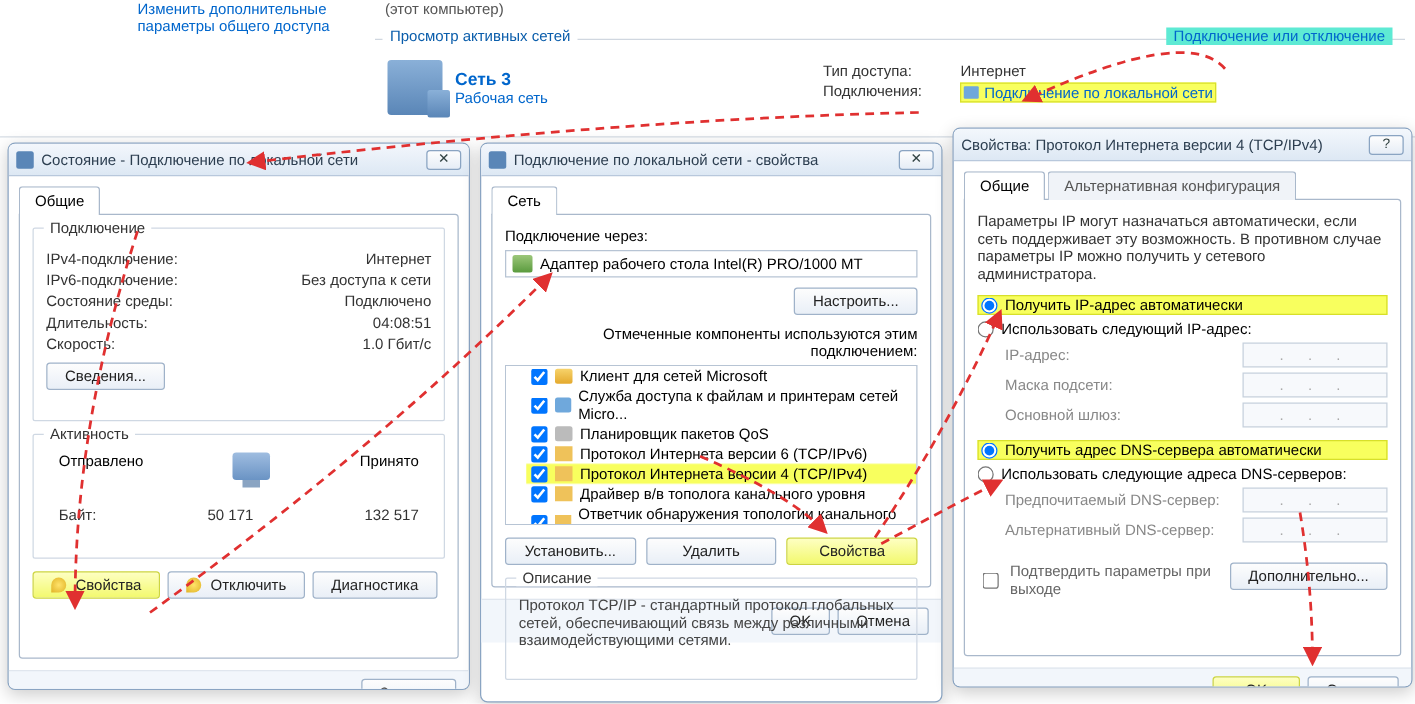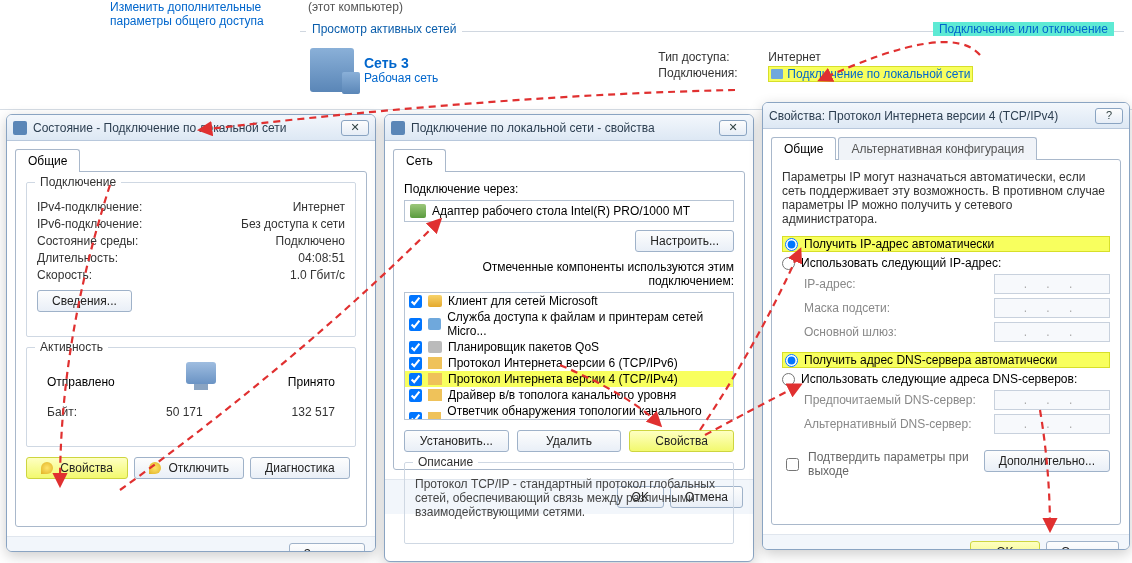--- a/index.html
+++ b/index.html
@@ -33,21 +33,21 @@
   .tab { padding:4px 12px; border:1px solid #a9b8cb; border-bottom:none; border-radius:3px 3px 0 0; background:#fff; margin-right:2px; cursor:pointer; position:relative;}
   .tab.inactive { background:#f0f3f8; color:#555;}
   .tabbody { margin:0 8px 8px 8px; padding:10px; border:1px solid #a9b8cb; border-radius:0 3px 3px 3px; background:#fff; position:relative; top:-1px;}
   .group { position:relative; border:1px solid #cfd8e3; border-radius:2px; padding:14px 10px 24px 10px; margin-bottom:10px;}
   .group > .legend { position:absolute; left:8px; top:-8px; background:#fff; padding:0 5px; color:#333;}
   .row { display:flex; justify-content:space-between; margin:3px 0; color:#333;}
   .btn { display:inline-block; padding:3px 14px; border:1px solid #9fb2c9; border-radius:3px; background:linear-gradient(#fdfdfd,#e9eff7); cursor:pointer; color:#222; text-align:center;}
   .btn.hl { background:linear-gradient(#feffc2,#f2f96e); border-color:#cdd53f;}
   .dlg-footer { display:flex; justify-content:flex-end; gap:6px; padding:6px 10px; border-top:1px solid #e0e6ee; background:#f2f6fb;}
 
-  .listbox { border:1px solid #b7c4d4; height:128px; overflow:auto; background:#fff;}
+  .listbox { border:1px solid #b7c4d4; height:128px; overflow:auto; background:#fff;padding-left:16px;}
   .li { display:flex; align-items:center; gap:6px; padding:1px 4px;}
   .li input { margin:0; }
   .li .ico { width:14px; height:12px; display:inline-block;}
   .ico.net   { background:linear-gradient(#f7d36b,#e4a92d); border-radius:2px;}
   .ico.sched { background:#bbb; border-radius:2px;}
   .ico.share { background:#6fa8dc; border-radius:2px;}
   .ico.v6    { background:#efc25a;}
   .ico.v4    { background:#efc25a;}
   .ico.drv   { background:#efc25a;}
   .ico.topo  { background:#efc25a;}
@@ -60,21 +60,21 @@
   .ip-grid { margin:4px 0 10px 22px;}
   .ip-grid .r{ display:flex; align-items:center; margin:4px 0;}
   .ip-grid .r .lbl{ width:190px; color:#888;}
   .ip-grid .r .ipf{ flex:1; max-width:160px; border:1px solid #c8d1dd; height:20px; background:#f7f9fc; display:flex; align-items:center; justify-content:space-around; color:#aaa; letter-spacing:8px;}
   .chk-row{ display:flex; align-items:center; gap:6px; margin-top:6px; color:#666;}
   .faded{ color:#999;}
 
   .activity-icon { display:inline-block; width:46px; height:40px; position:relative;}
   .activity-icon .mon{position:absolute;left:8px;top:0;width:30px;height:22px;background:linear-gradient(#9fbde0,#6a93c4);border-radius:3px;}
   .activity-icon .base{position:absolute;left:16px;top:22px;width:14px;height:6px;background:#8aa4c2;}
-  .center-flex{display:flex;align-items:center;justify-content:space-between; padding:0 10px;}
+  .center-flex{display:flex;justify-content:space-between; padding:0 10px;}
 
   
   svg.arrows{ position:absolute; left:0; top:0; width:1132px; height:563px; pointer-events:none; z-index:50;}
 </style>
 </head>
 <body>
 
 <div class="top-pane">
   <span class="sidebar-link">Изменить дополнительные параметры общего доступа</span>
   <div class="net-box">

